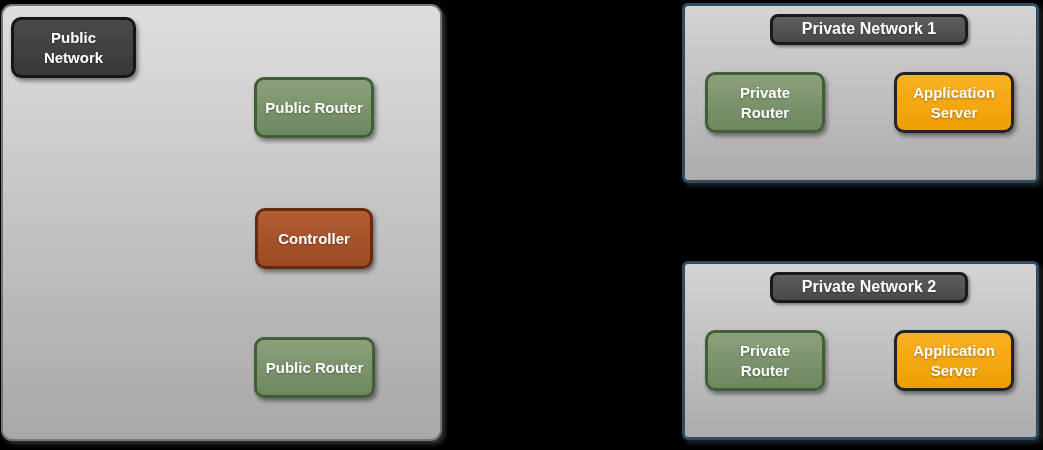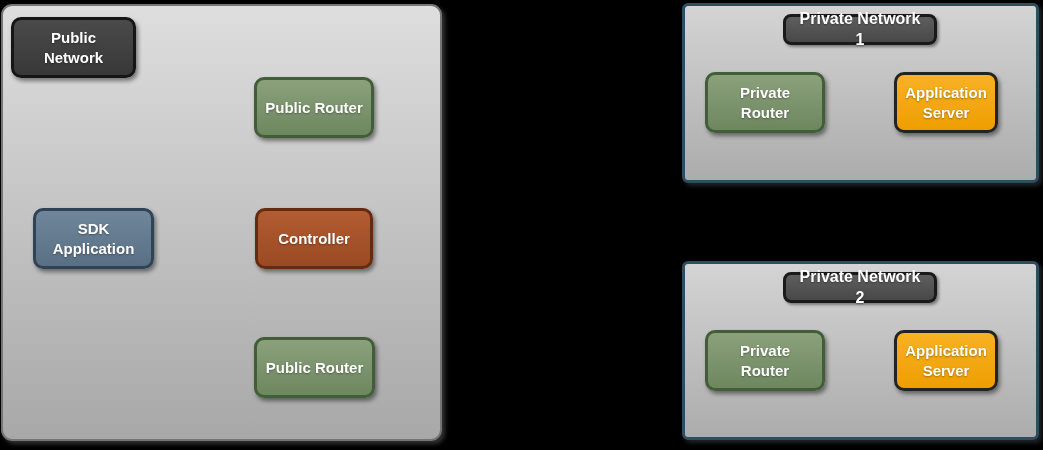--- a/index.html
+++ b/index.html
@@ -59,33 +59,32 @@
   }
   
   .zone.public          { left: 1px;   top: 4px;   width: 441px; height: 437px; }
   .node.pub-internet    { left: 8px;   top: 11px;  width: 125px; height: 61px; }
   .node.pub-router-top  { left: 251px; top: 71px;  width: 120px; height: 61px; }
   .node.sdk-app         { left: 30px;  top: 202px; width: 121px; height: 61px; }
   .node.controller      { left: 252px; top: 202px; width: 118px; height: 61px; text-align: center; }
   .node.pub-router-bot  { left: 251px; top: 331px; width: 121px; height: 61px; }
   .pnet.pn1             { left: 682px; top: 3px;   width: 357px; height: 180px; }
   .pnet.pn2             { left: 682px; top: 261px; width: 357px; height: 179px; padding-left: 44px; }
-  .pnet .net-title      { left: 98px;  top: 8px;   width: 154px; height: 31px; }
+  .pnet .net-title      { left: 85px;  top: 8px;   width: 198px; height: 31px; }
   .pnet .priv-router    { left: 20px;  top: 66px;  width: 120px; height: 61px; }
-  .pnet .app-server     { left: 209px; top: 66px;  width: 104px; height: 61px; }
+  .pnet .app-server     { left: 209px; top: 66px;  width: 120px; height: 61px; }
 </style>
 </head>
 <body>
 
 <div class="stage">
 
   <div class="zone public">
     <div class="node dark pub-internet">Public Network</div>
     <div class="node green pub-router-top">Public Router</div>
-    <div class="node blue sdk-app">SDK Application</div>
     <div class="node rust controller">Controller</div>
     <div class="node green pub-router-bot">Public Router</div>
   </div>
 
   <div class="pnet pn1">
     <div class="node title-node net-title">Private Network 1</div>
     <div class="node green priv-router">Private Router</div>
     <div class="node orange app-server">Application Server</div>
   </div>
 

